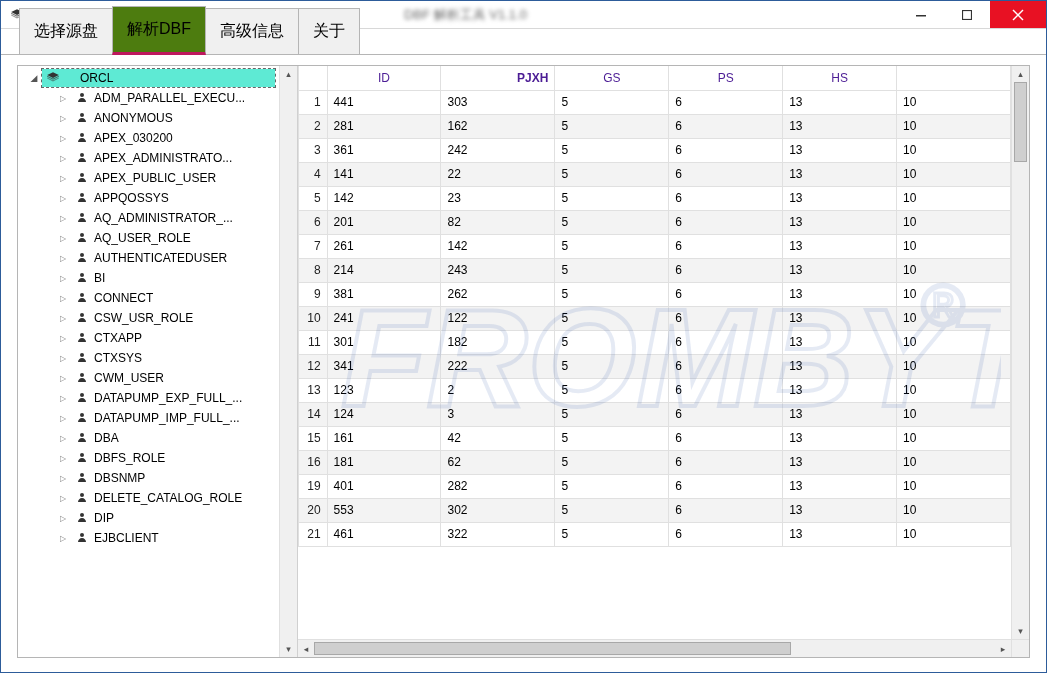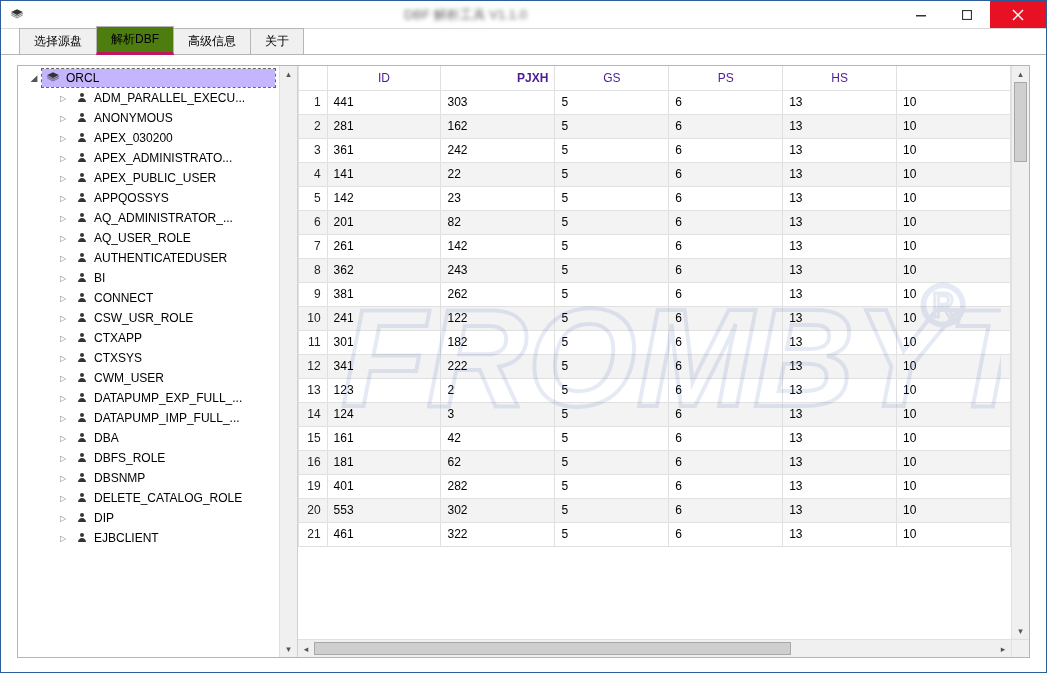--- a/index.html
+++ b/index.html
@@ -34,27 +34,27 @@
 
   .tabs {
     height: 26px;
     display: flex; align-items: flex-end;
     padding: 4px 8px 0 18px;
     gap: 0;
     border-bottom: 1px solid #b5b5b5;
     background: #fff;
   }
   .tab {
-    padding: 4px 14px;
+    padding: 12px 14px;
     border: 1px solid #b5b5b5;
     border-bottom: none;
     background: #f0f0f0;
     margin-right: -1px;
     position: relative;
-    font-size: 12px;
+    font-size: 16px;
     cursor: default;
   }
   .tab.active {
     background: #4d7c0f;
     z-index: 2;
     border-bottom: 3px solid #be185d;
     margin-bottom: -1px;
     margin-top: 40px;
   }
 
@@ -92,23 +92,23 @@
   .tree-scroll .arrow { height:16px; display:flex;align-items:center;justify-content:center; color:#555; font-size:9px; }
   .tree-scroll .track { flex:1; background:#f0f0f0; }
 
   .tree-root-row {
     display:flex; align-items:center;
     height: 20px;
     padding: 0 4px 0 10px;
   }
   .tree-root-row .expander { width:12px; color:#555; font-size:9px; text-align:center; }
   .tree-root-row .node-content {
-    flex:1; display:flex; align-items:center; gap:6px;
+    flex:1; display:flex; align-items:center; gap:20px;
     height:18px;
-    background:#c4b5fd;
+    background:#5eead4;
     outline: 1px dashed #666;
     padding: 0 4px;
     margin-left:2px;
   }
   .db-icon { width:14px; height:14px; }
 
   .tree-item {
     display:flex; align-items:center;
     height: 20px;
     padding: 0 4px 0 42px;
@@ -538,21 +538,21 @@
                     <td class="rownum">7</td>
                     <td>261</td>
                     <td>142</td>
                     <td>5</td>
                     <td>6</td>
                     <td>13</td>
                     <td>10</td>
                   </tr>
                   <tr>
                     <td class="rownum">8</td>
-                    <td>362</td>
+                    <td>214</td>
                     <td>243</td>
                     <td>5</td>
                     <td>6</td>
                     <td>13</td>
                     <td>10</td>
                   </tr>
                   <tr>
                     <td class="rownum">9</td>
                     <td>381</td>
                     <td>262</td>

